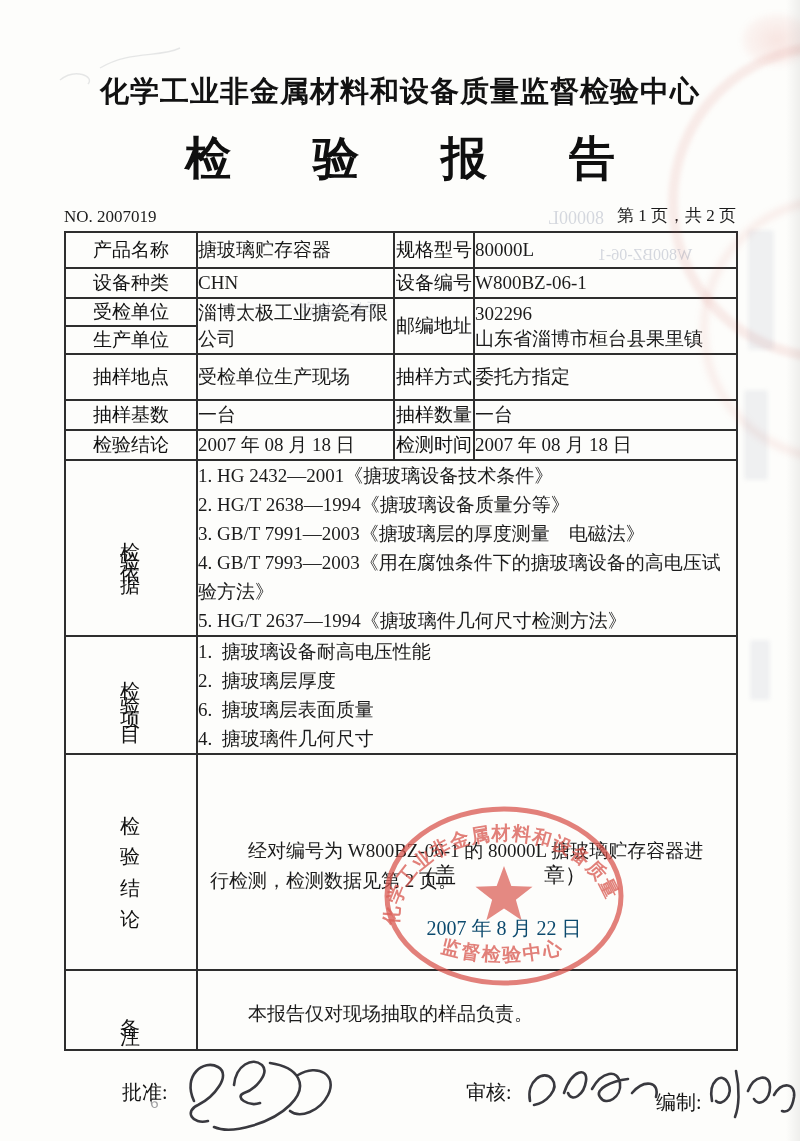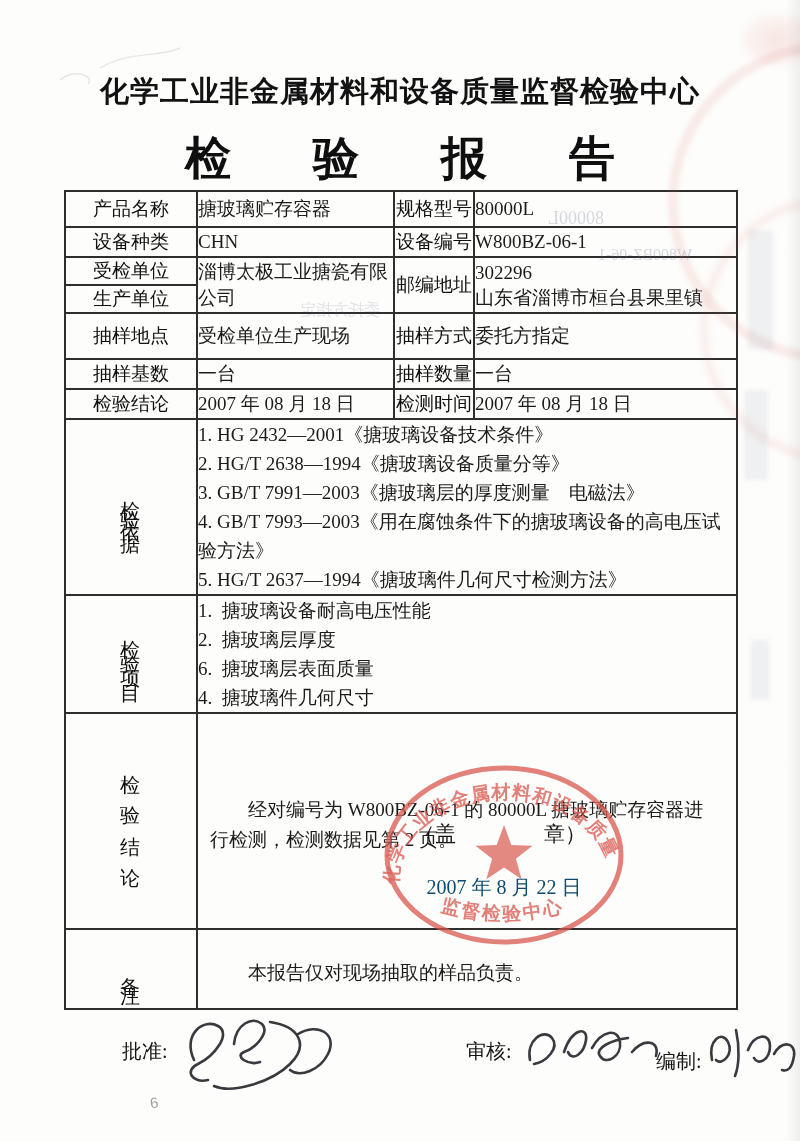--- a/index.html
+++ b/index.html
@@ -114,20 +114,24 @@
   <div class="bleed-blob bb2"></div>
   <div class="bleed-blob bb3"></div>
   <svg class="pencil-top" width="150" height="80">
     <path d="M20 52 C35 40 55 48 48 56 M60 40 C90 22 120 30 140 20" stroke="rgba(120,125,135,.35)" stroke-width="1.4" fill="none"></path>
   </svg>
   <div class="pencil-mark">6</div>
 
   <div class="org-name">化学工业非金属材料和设备质量监督检验中心</div>
   <div class="report-title">
     <span>检验报告</span>
+  </div>
+  <div class="meta-row">
+    <span>NO. 2007019</span>
+    <span>第 1 页，共 2 页</span>
   </div>
 
   <table class="report">
     <colgroup>
         <col style="width:132px">
         <col style="width:197px">
         <col style="width:80px">
         <col style="width:263px">
       </colgroup>
     <tbody>

